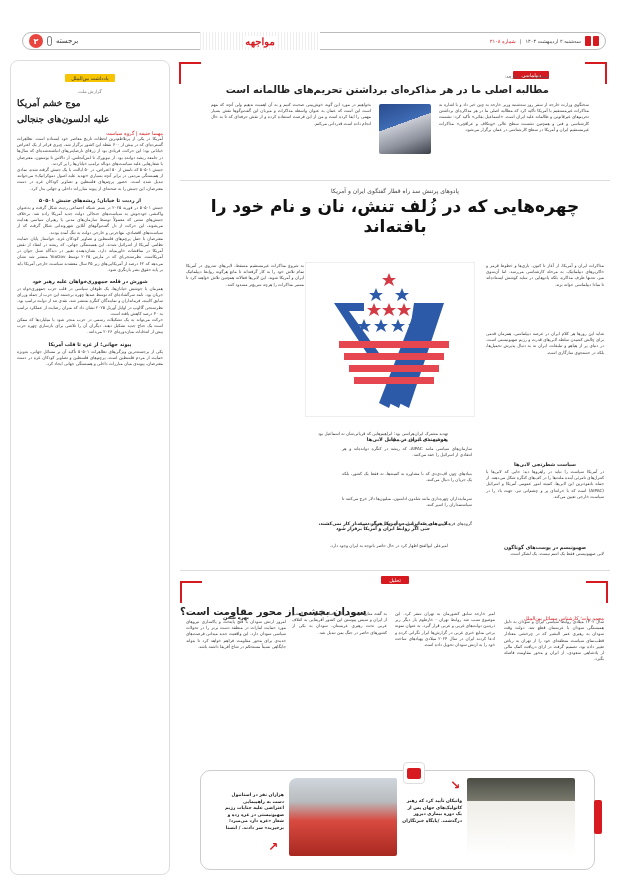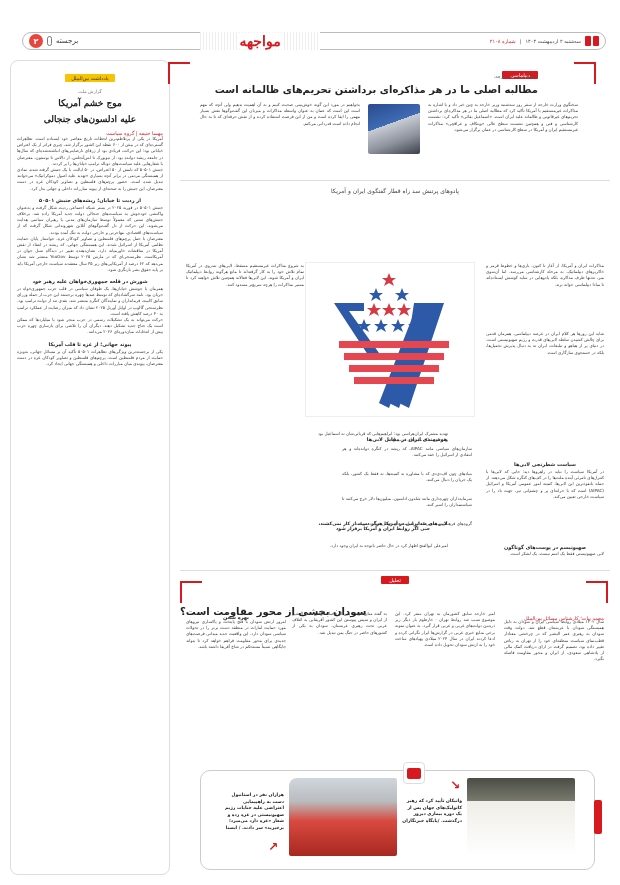--- a/index.html
+++ b/index.html
@@ -6,35 +6,35 @@
 html,body{width:620px;height:885px;background:#fff;overflow:hidden}
 body{font-family:"DejaVu Sans",sans-serif;color:#222;direction:rtl;position:relative}
 .page{position:absolute;left:0;top:0;width:620px;height:885px}
 
 .topbar{position:absolute;left:22px;top:32px;width:584px;height:18px;border:1.5px solid #bbb;border-radius:10px;display:flex;align-items:center;justify-content:space-between;padding:0 6px;background:#fff}
 .topbar .issue{display:flex;align-items:center;gap:4px;font-size:5px;color:#444}
 .topbar .issue .num{color:#d71920}
 .logo-icons{display:flex;gap:2px}
 .logo-icons span{width:6px;height:10px;background:#d71920;display:block;border-radius:1px}
 .masthead{position:absolute;left:200px;top:32px;width:120px;height:18px;background:repeating-linear-gradient(90deg,#eee 0 1px,#fff 1px 3px),repeating-linear-gradient(0deg,#eee 0 1px,transparent 1px 3px);display:flex;align-items:center;justify-content:center}
-.masthead .mh{font-family:"DejaVu Serif",serif;font-size:14px;color:#d71920;font-weight:bold;background:#fff;padding:0 2px}
+.masthead .mh{font-family:"DejaVu Serif",serif;font-size:10px;color:#d71920;font-weight:bold;background:#fff;padding:0 2px}
 .section-tag{display:flex;align-items:center;gap:4px;font-size:7px;color:#333}
 .page-num{width:14px;height:14px;border-radius:50%;background:#e9453f;color:#fff;font-size:8px;font-weight:bold;display:flex;align-items:center;justify-content:center}
 .guitar{width:5px;height:10px;border:1px solid #777;border-radius:3px}
 
 .leftcol{position:absolute;left:10px;top:60px;width:160px;height:815px;border:1px solid #ddd;border-radius:8px;padding:4px 6px}
 .tag-yellow{display:inline-block;background:#f6c400;color:#333;font-size:5px;padding:1px 6px;border-radius:1px;margin:0 auto}
 .center{text-align:center}
 .kicker{font-size:4.5px;color:#777;margin-top:5px;text-align:center}
-.lhead{font-family:"DejaVu Serif",serif;font-weight:bold;font-size:9px;text-align:center;line-height:14px;margin-top:2px}
+.lhead{font-family:"DejaVu Serif",serif;font-weight:bold;font-size:9px;text-align:left;line-height:14px;margin-top:2px}
 .author{font-size:5px;color:#d71920;margin-top:4px}
 .body{font-size:4.2px;line-height:6.2px;text-align:justify;color:#333}
 .sub{font-size:5px;font-weight:bold;margin:5px 0 2px;text-align:center}
 
-.topstory{position:absolute;left:168px;top:62px;width:430px;height:115px}
+.topstory{position:absolute;left:179px;top:62px;width:430px;height:115px}
 .redtag{display:inline-block;background:#d71920;color:#fff;font-size:5px;padding:1px 8px;border-radius:1px}
 .cornerR{position:absolute;width:22px;height:22px;border-top:2px solid #d71920;border-right:2px solid #d71920}
 .cornerL{position:absolute;width:22px;height:22px;border-top:2px solid #d71920;border-left:2px solid #d71920}
 .ts-kicker{font-size:4.5px;color:#555}
 .ts-head{font-family:"DejaVu Sans",sans-serif;font-weight:bold;font-size:10px;color:#222}
 .photo-spokes{width:52px;height:50px;background:linear-gradient(160deg,#2a4b8d 0%,#3e6cb5 40%,#c9ccd4 40%,#8d929d 70%,#3a3f4a 100%);border-radius:2px}
 
 .bigstory{position:absolute;left:180px;top:180px;width:430px;height:385px;border-top:1px solid #ddd}
 .bs-kicker{font-size:6px;color:#444;text-align:center;margin-top:6px}
 .bs-head{font-family:"DejaVu Sans",sans-serif;font-weight:bold;font-size:17px;text-align:center;color:#111;margin-top:2px;letter-spacing:-0.3px}
@@ -101,20 +101,21 @@
     <div style="position:absolute;right:60px;top:0"><span class="redtag">دیپلماسی</span></div>
     <div class="ts-kicker" style="position:absolute;right:60px;top:12px">سخنگوی وزارت خارجه:</div>
     <div class="ts-head" style="position:absolute;right:60px;top:22px;width:370px;text-align:right">مطالبه اصلی ما در هر مذاکره‌ای برداشتن تحریم‌های ظالمانه است</div>
     <p class="body" style="position:absolute;right:20px;top:40px;width:150px">سخنگوی وزارت خارجه از سفر روز سه‌شنبه وزیر خارجه به چین خبر داد و با اشاره به مذاکرات غیرمستقیم با آمریکا تأکید کرد که مطالبه اصلی ما در هر مذاکره‌ای برداشتن تحریم‌های غیرقانونی و ظالمانه علیه ایران است. «اسماعیل بقائی» تأکید کرد: نشست کارشناسی و فنی و همچنین نشست سطح عالی «ویتکاف و عراقچی» مذاکرات غیرمستقیم ایران و آمریکا در سطح کارشناسی در عمان برگزار می‌شود.</p>
     <div class="photo-spokes" style="position:absolute;right:178px;top:42px"></div>
     <p class="body" style="position:absolute;right:238px;top:40px;width:160px">بخواهیم در مورد این گونه خوش‌بینی صحبت کنیم و به آن اهمیت بدهیم ولی آنچه که مهم است این است که عمان به عنوان واسطه مذاکرات و میزبان این گفت‌وگوها نقش بسیار مهمی را ایفا کرده است و من از این فرصت استفاده کرده و از نقش حرفه‌ای که تا به حال انجام داده است قدردانی می‌کنم.</p>
   </div>
 
   <div class="bigstory">
     <div class="bs-kicker">پادوهای پرتنش سد راه قطار گفتگوی ایران و آمریکا</div>
+    <div class="bs-head">چهره‌هایی که در زُلف تنش، نان و نام خود را بافته‌اند</div>
     <p class="body" style="position:absolute;right:6px;top:82px;width:118px">مذاکرات ایران و آمریکا، از آغاز تا کنون، بازی‌ها و خطوط قرمز و خاکریزهای دیپلماتیک، به مرحله کارشناسی می‌رسد. اما آن‌سوی میز، نه‌تنها طرف مذاکره، بلکه پادوهایی در سایه کوشش ایستاده‌اند تا مبادا دیپلماسی جوانه بزند.</p>
     <p class="body" style="position:absolute;right:6px;top:150px;width:118px">شاید این روزها هر کلام ایران در عرصه دیپلماسی، همزمان قدمی برای چالش کشیدن سلطه لابی‌های قدرت و رژیم صهیونیستی است. در دنیای پر از هیاهو و تبلیغات، ایران نه به دنبال پذیرش تحمیل‌ها، بلکه در جستجوی سازگاری است.</p>
     <div class="sub" style="position:absolute;right:6px;top:275px;width:118px">سیاست شطرنجی لابی‌ها</div>
     <p class="body" style="position:absolute;right:6px;top:288px;width:118px">در آمریکا سیاست را نباید در راهروها دید؛ جایی که لابی‌ها با کنترل‌های نامرئی آینده ملت‌ها را در کف‌های کنگره شکل می‌دهند. از جمله بانفوذترین این لابی‌ها، کمیته امور عمومی آمریکا و اسرائیل (AIPAC) است که با خرانه‌ای پر و چشم‌انی تیز، جهت باد را در سیاست خارجی تعیین می‌کند.</p>
     <div class="sub" style="position:absolute;right:6px;top:358px;width:118px">صهیونیسم در پوست‌های گوناگون</div>
     <p class="body" style="position:absolute;right:6px;top:370px;width:118px">لابی صهیونیستی فقط یک اسم نیست، یک لشکر است.</p>
 
     <p class="body" style="position:absolute;left:6px;top:82px;width:118px">به شروع مذاکرات غیرمستقیم مسقط، لابی‌های تندروی در آمریکا تمام تلاش خود را به کار گرفته‌اند تا مانع هرگونه روابط دیپلماتیک ایران و آمریکا شوند. این لابی‌ها فعالانه همچنین تلاش خواهند کرد تا مسیر مذاکرات را هرچه سریع‌تر مسدود کنند.</p>
     <div class="sub" style="position:absolute;right:138px;top:250px;width:130px">هوشمندی ایران در مقابل لابی‌ها</div>
     <p class="body" style="position:absolute;right:138px;top:265px;width:130px">سازمان‌های سیاسی مانند AIPAC، که ریشه در کنگره دوانده‌اند و هر انتقادی از اسرائیل را خفه می‌کنند.</p>

